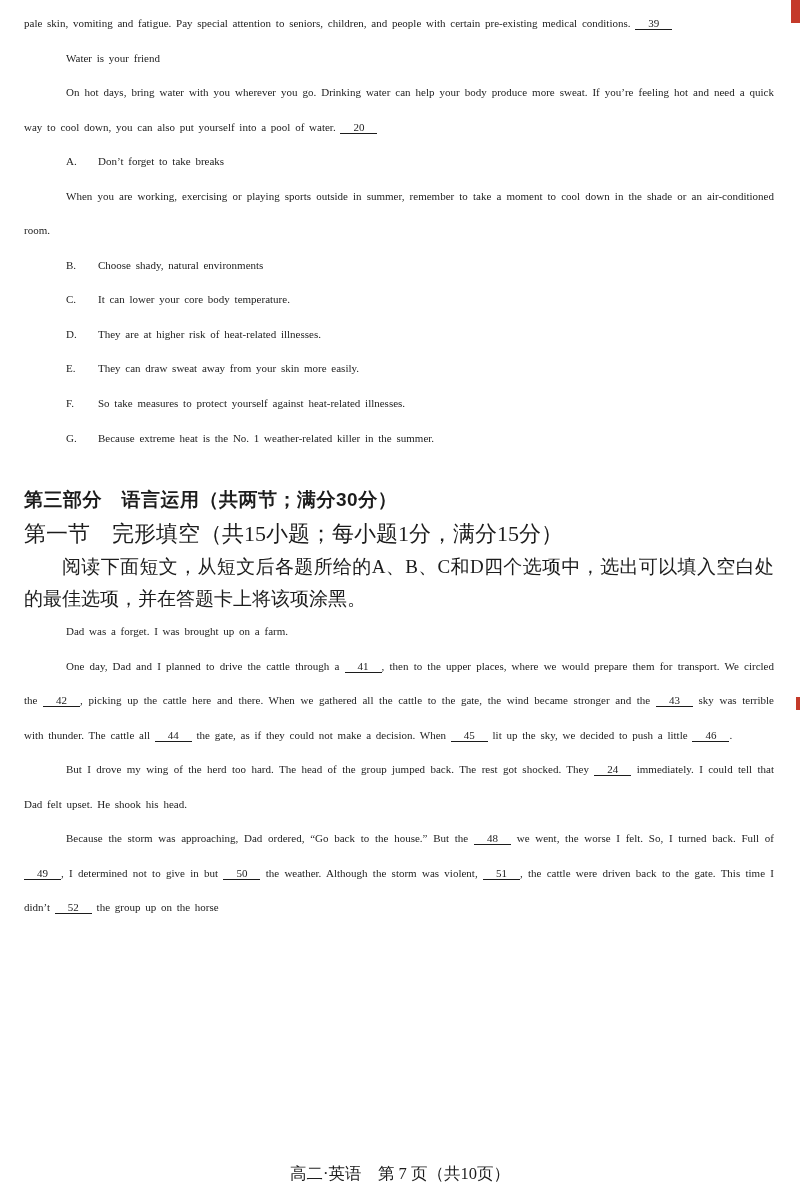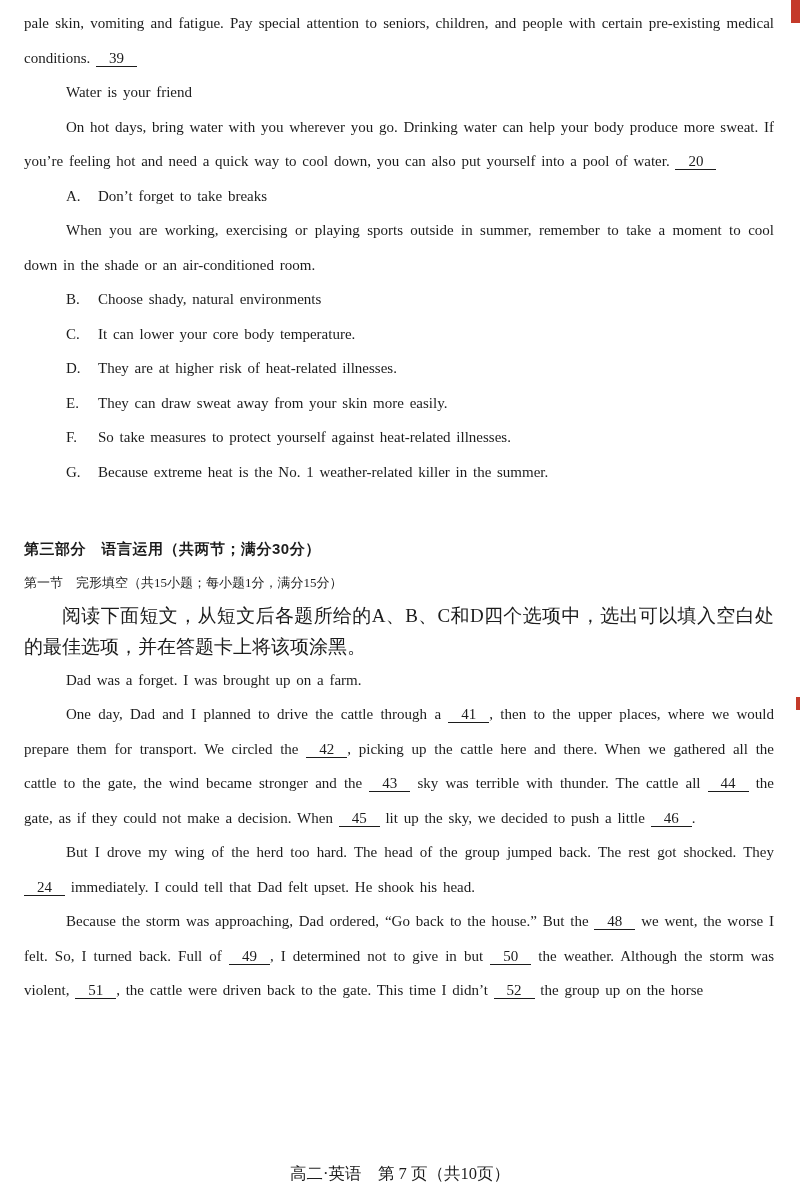--- a/index.html
+++ b/index.html
@@ -4,31 +4,31 @@
 <style>
   * { margin:0; padding:0; box-sizing:border-box; }
   html, body { width:800px; }
   body {
     width:800px; height:1188px;
     background:#ffffff; color:#1c1c1c;
     font-family:"Liberation Serif","DejaVu Serif",serif;
     position:relative; overflow:hidden;
   }
   .page { padding:6px 26px 0 24px; }
-  .blk { font-size:15px; }
+  .blk { font-size:11px; }
   .p-en { text-align:justify; line-height:34.5px; word-spacing:2px; }
   .p-en.indent { text-indent:42px; }
   .option { line-height:34.6px; padding-left:42px; word-spacing:2px; }
   .opt-label { display:inline-block; min-width:32px; }
   .h-cn {
     font-family:"Liberation Sans","DejaVu Sans",sans-serif;
-    font-weight:bold; font-size:15px; line-height:34px;
-    margin-top:42px; letter-spacing:0.5px;
+    font-weight:bold; font-size:19px; line-height:34px;
+    margin-top:28px; letter-spacing:0.5px;
   }
-  .h2-cn { font-size:13px; line-height:34px; }
+  .h2-cn { font-size:22px; line-height:34px; }
   .p-cn { text-align:justify; line-height:31.5px; font-size:19px; }
   .p-cn.indent { text-indent:2em; }
   .blank { border-bottom:1.2px solid #1c1c1c; padding:0 13px; white-space:nowrap; }
   .footer {
     position:absolute; left:0; right:0; bottom:3px;
     text-align:center; font-size:16.5px;margin-top:24px;
   }
   .red-mark { position:absolute; }
   #mark1 { right:0; top:0; width:9px; height:23px; }
   #mark2 { right:0; top:697px; width:4px; height:13px; }

